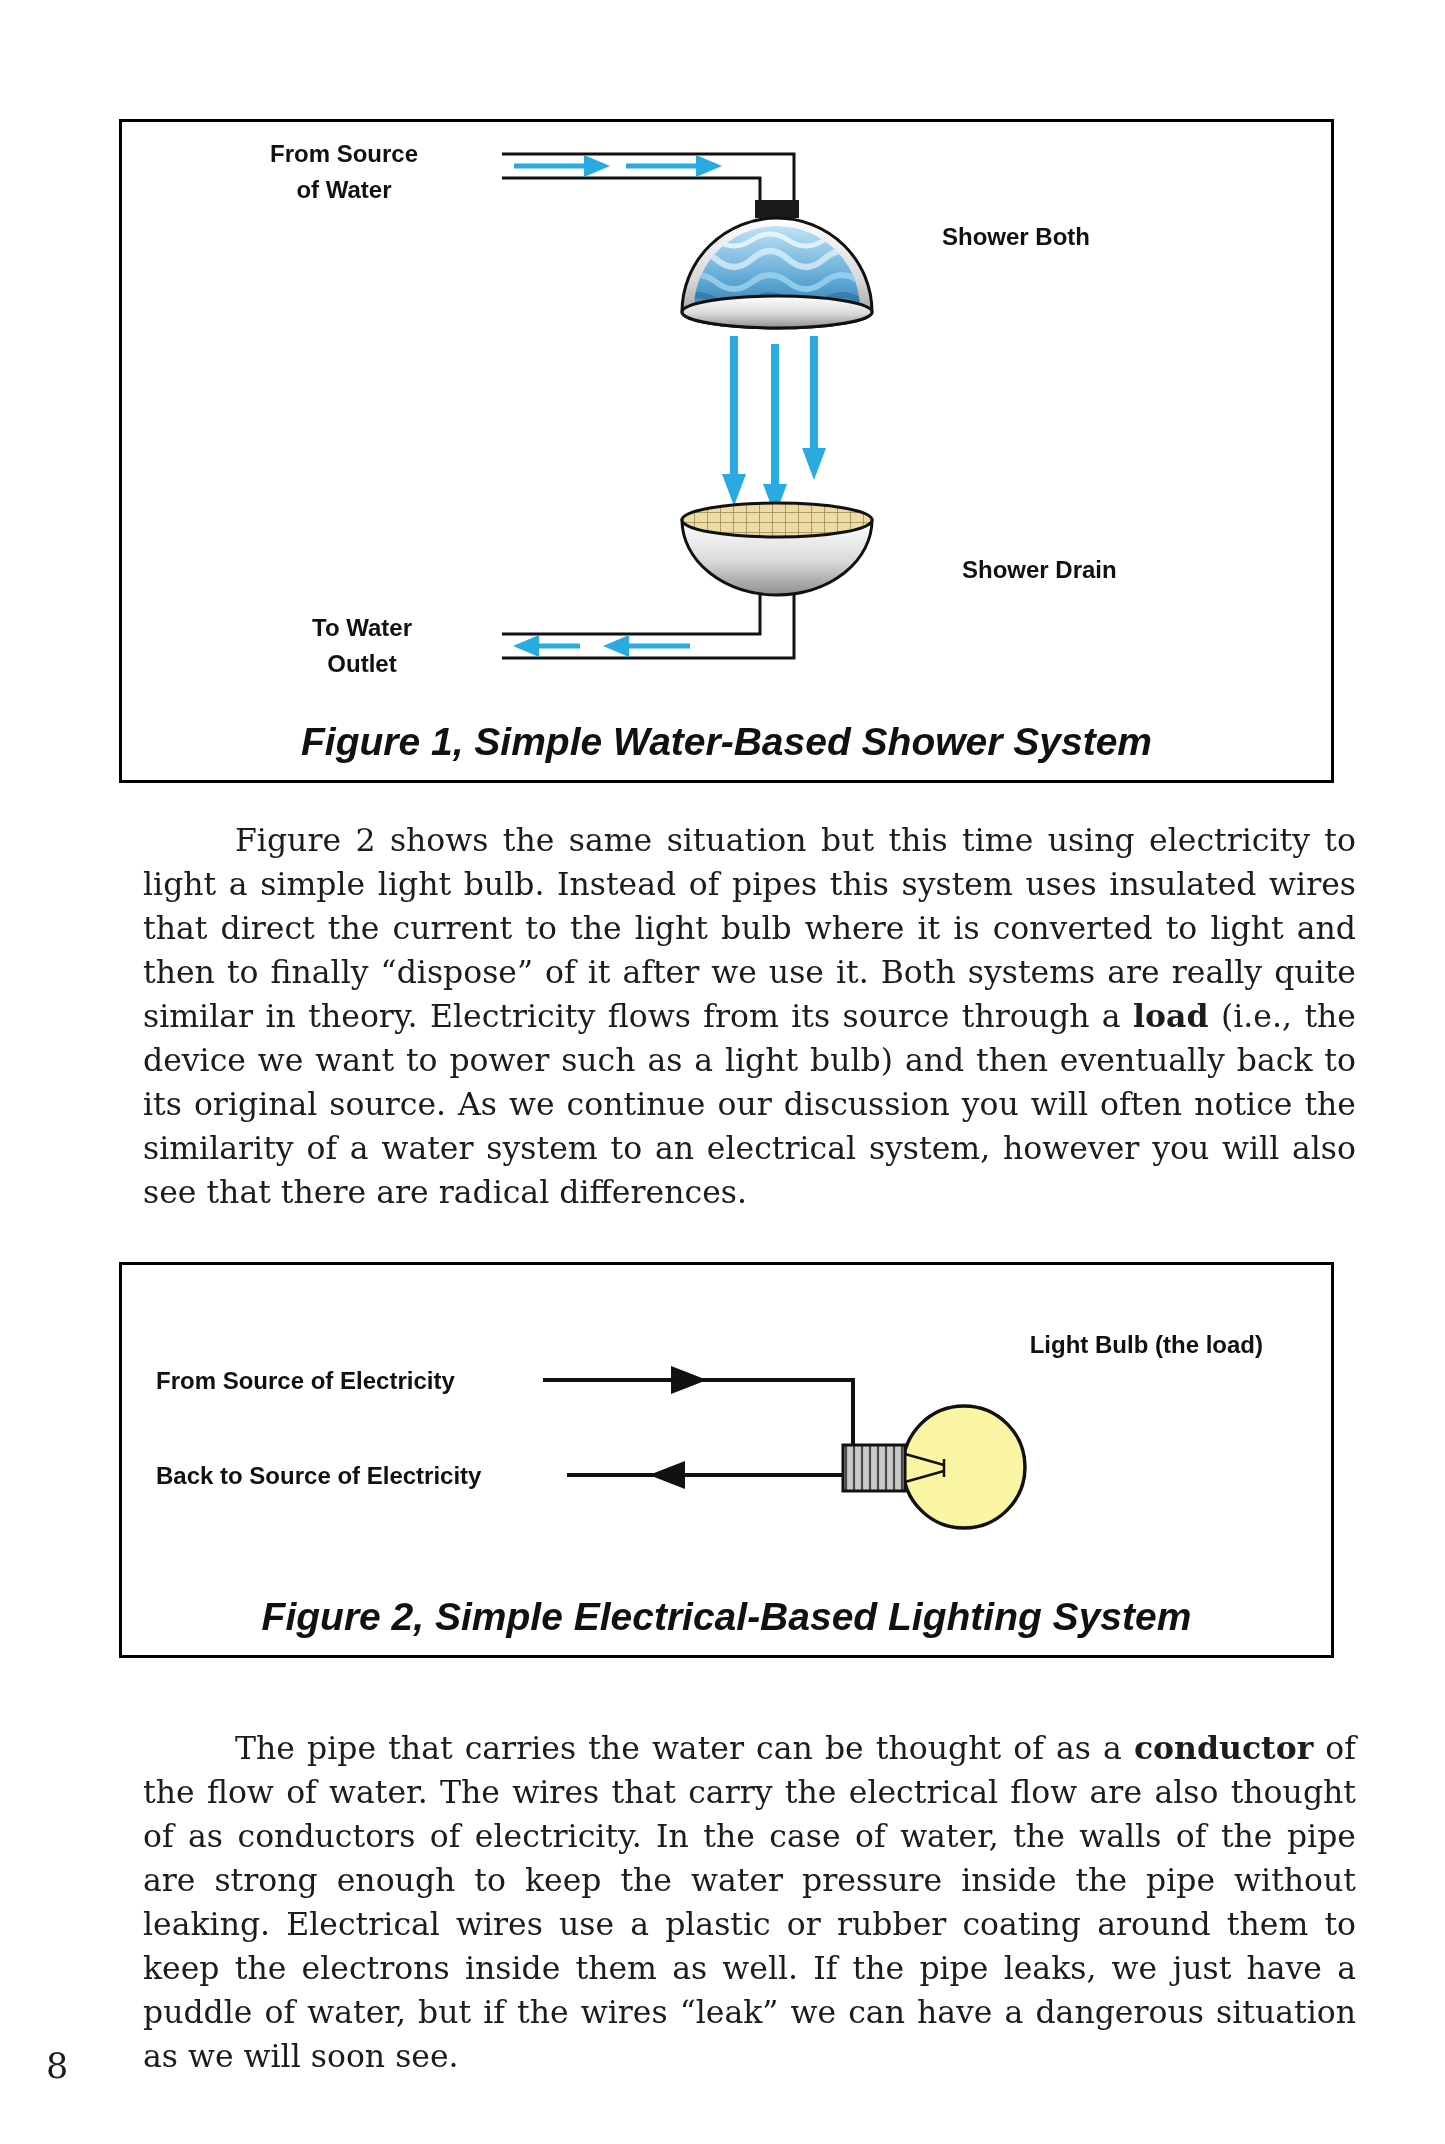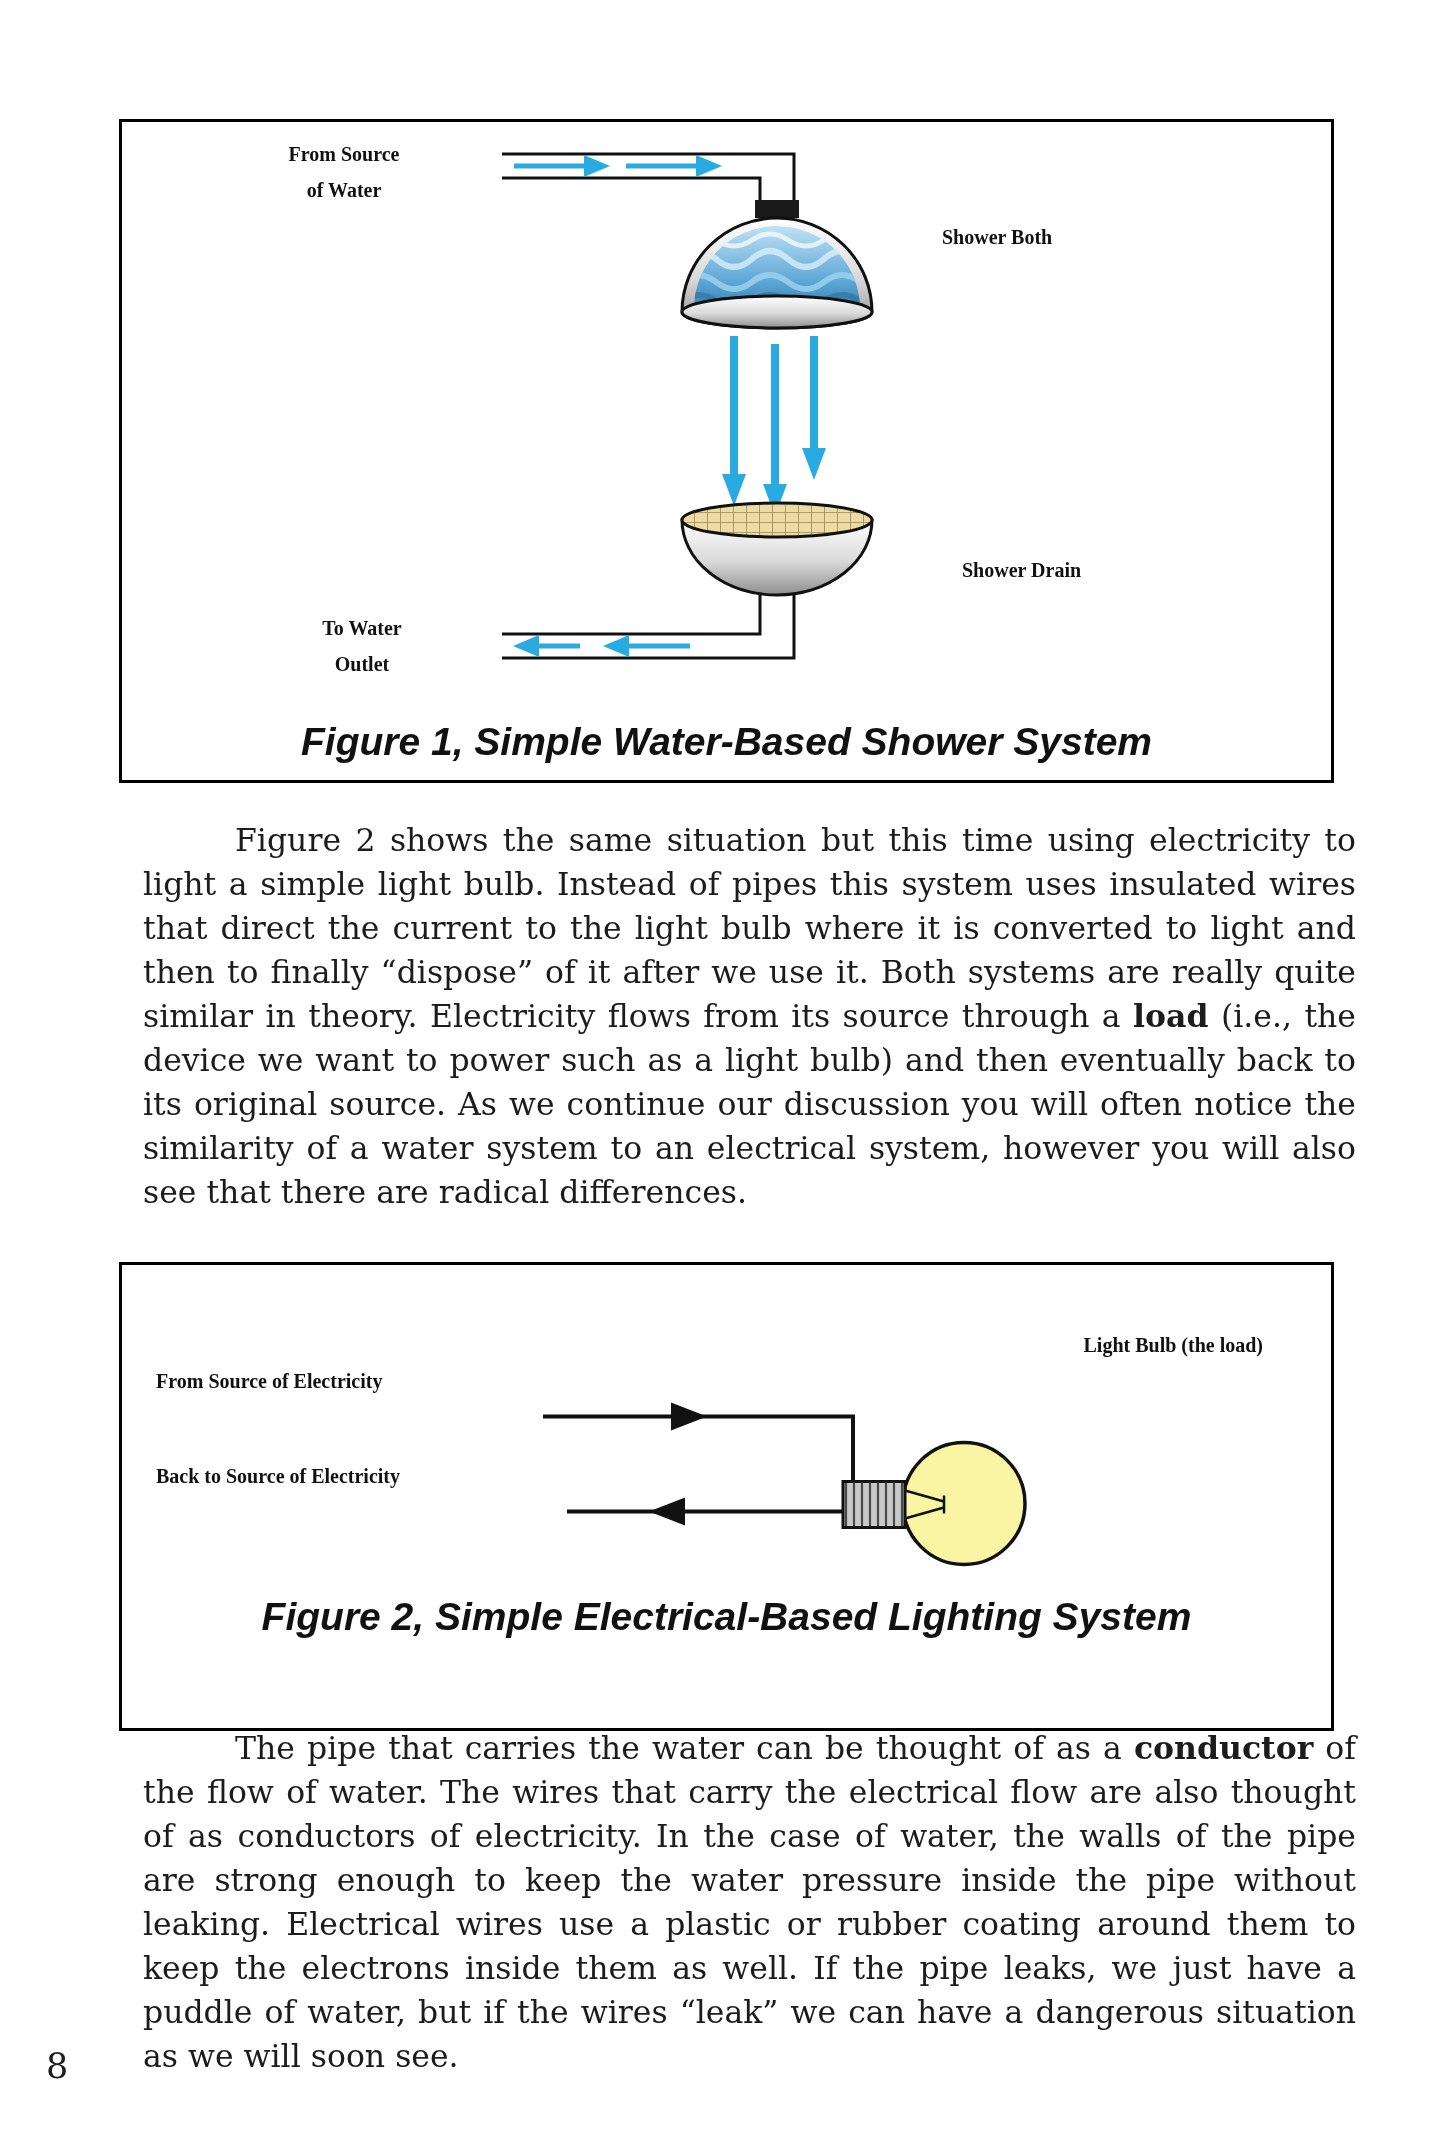--- a/index.html
+++ b/index.html
@@ -6,26 +6,26 @@
   html,body { background:#ffffff; }
   body {
     width:1445px; height:2144px; position:relative; overflow:hidden;
     font-family:"DejaVu Serif", serif; color:#1c1c1c;
   }
   .figbox {
     position:absolute; left:119px; width:1215px;
     border:3px solid #000; background:#fff;
   }
   #figure1 { top:119px;  height:664px; }
-  #figure2 { top:1262px; height:469px; }
+  #figure2 { top:1262px; height:396px; }
   .diagram { position:absolute; left:0; top:0; width:100%; height:100%; }
   .fig-label {
     position:absolute;
-    font-family:Liberation Serif, serif;
-    font-weight:700; font-size:20px; line-height:36px; color:#111;
+    font-family:Liberation Sans, sans-serif;
+    font-weight:700; font-size:24px; line-height:36px; color:#111;
   }
   .fig-label.center { text-align:center; }
   .fig-caption {
     position:absolute; left:0; right:0; text-align:center;
     font-family:"Liberation Sans", sans-serif;
     font-weight:700; font-style:italic; font-size:39px; color:#111;
   }
   .body-para {
     position:absolute; left:119px; width:1213px;
     text-align:justify; text-indent:92px;

